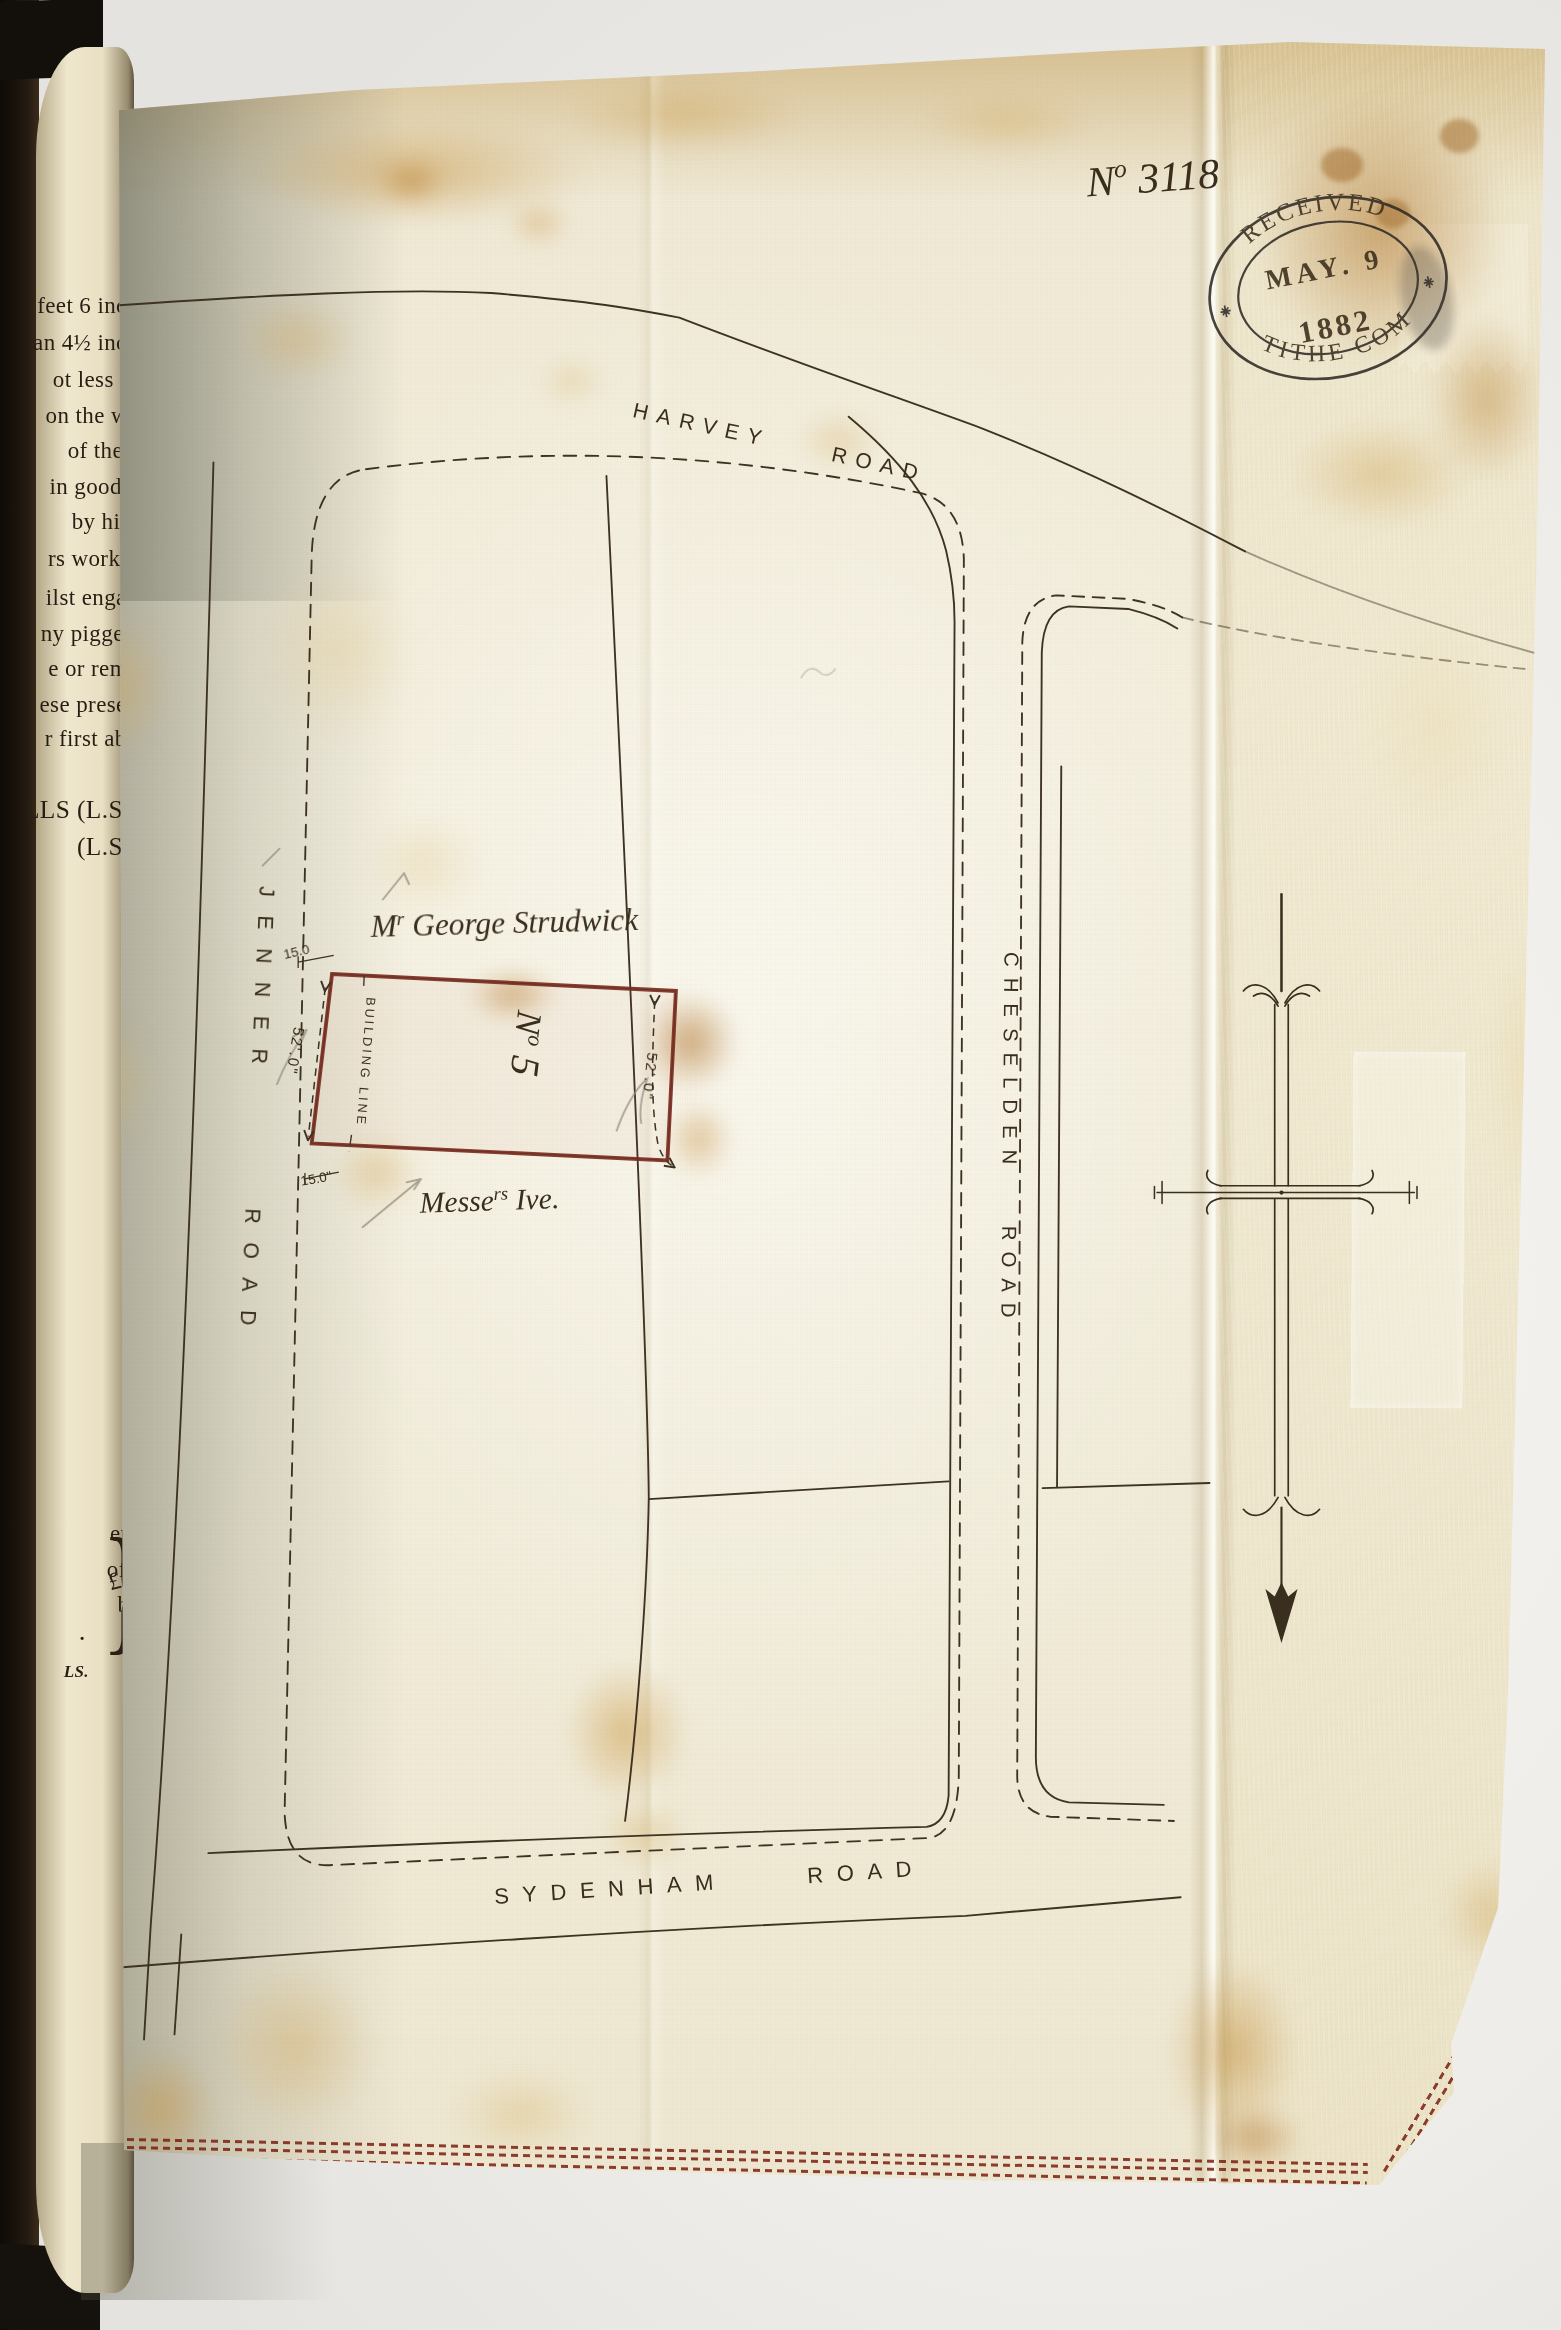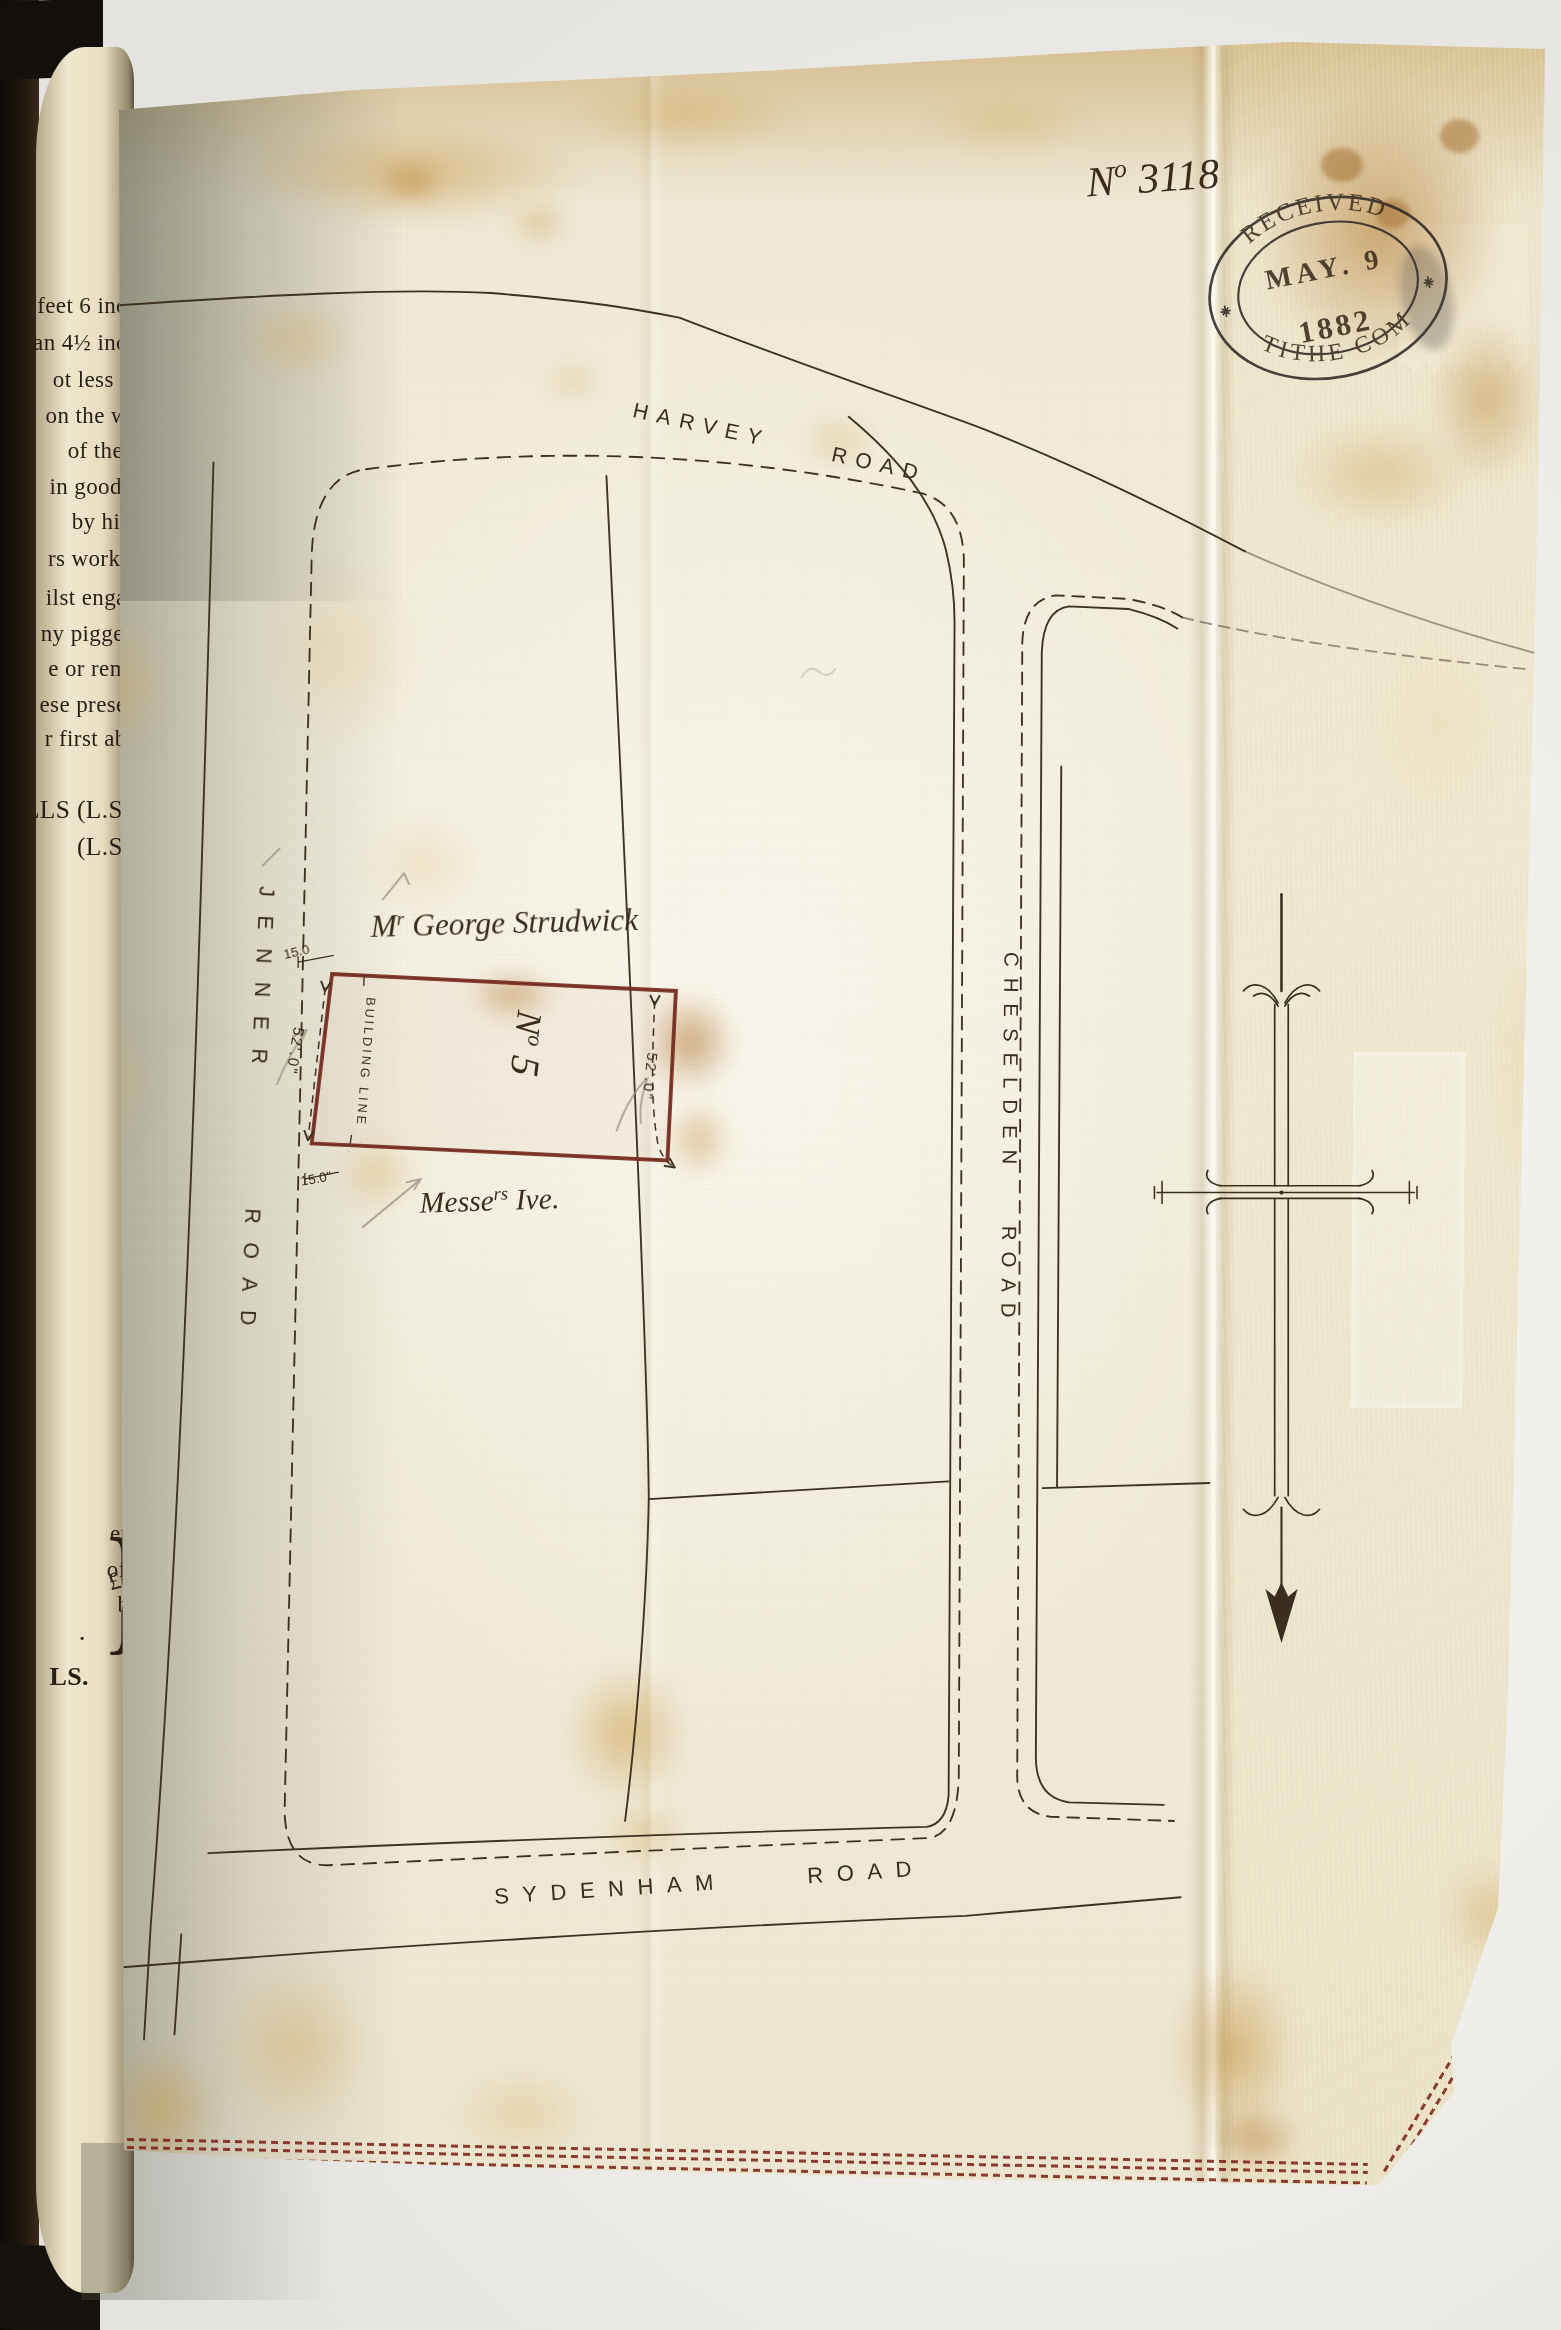--- a/index.html
+++ b/index.html
@@ -40,21 +40,21 @@
     <div class="pl" style="top:621px;">ny piggeri</div>
     <div class="pl" style="top:656px;">e or rema</div>
     <div class="pl" style="top:692px;">ese presen</div>
     <div class="pl" style="top:726px;">r first abo</div>
     <div class="pl" style="top:795px;font-size:25.4px;">LLS (L.S.)</div>
     <div class="pl" style="top:832px;font-size:25.4px;">(L.S.)</div>
     <div class="pl" style="top:1521px;">en,</div>
     <div class="pl" style="top:1557px;right:15.2px;">of</div>
     <div class="pl" style="top:1592px;right:2px;">be</div>
     <div class="pl" style="top:1616px;right:56px;font-size:27px;">.</div>
-    <div class="pl" style="top:1662px;right:53px;font-size:26px;font-weight:bold;">LS.</div>
+    <div class="pl" style="top:1662px;right:53px;font-size:17px;font-weight:bold;font-style:italic;">LS.</div>
     <div class="abs" style="left:91px;top:1506px;font-size:142px;color:#2a2015;font-weight:100;transform:scaleX(.7);">}</div>
     <div class="abs" style="left:108px;top:1564px;font-size:24.6px;color:#2a2015;transform:rotate(-14deg);">£10</div>
   </div>
 
   <div class="abs" style="left:81px;top:2143px;width:296px;height:157px;background:linear-gradient(90deg,rgba(80,80,64,.35),rgba(80,80,64,0) 85%);"></div>
 
   <div class="abs" style="left:0;top:0;width:1561px;height:2330px;
        clip-path:polygon(119px 110px,356px 90px,762px 71px,1108px 51px,1291px 42px,1545px 49px,1537px 542px,1523px 1101px,1508px 1694px,1498px 1908px,1451px 2044px,1454px 2092px,1379px 2185px,974px 2180px,525px 2168px,252px 2158px,124px 2150px);">
 
     <div class="abs" style="left:0;top:0;width:100%;height:100%;

